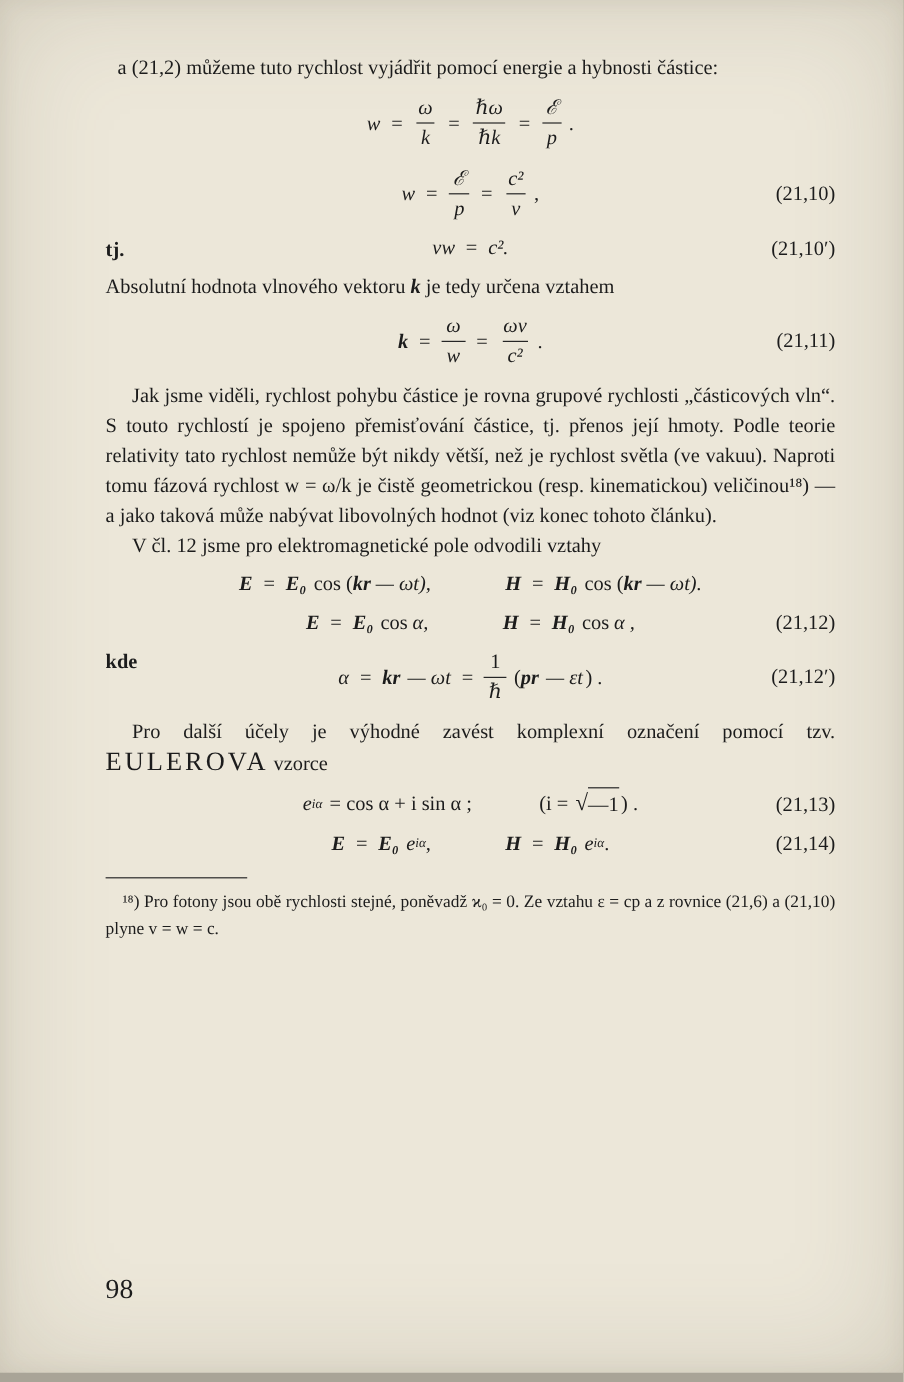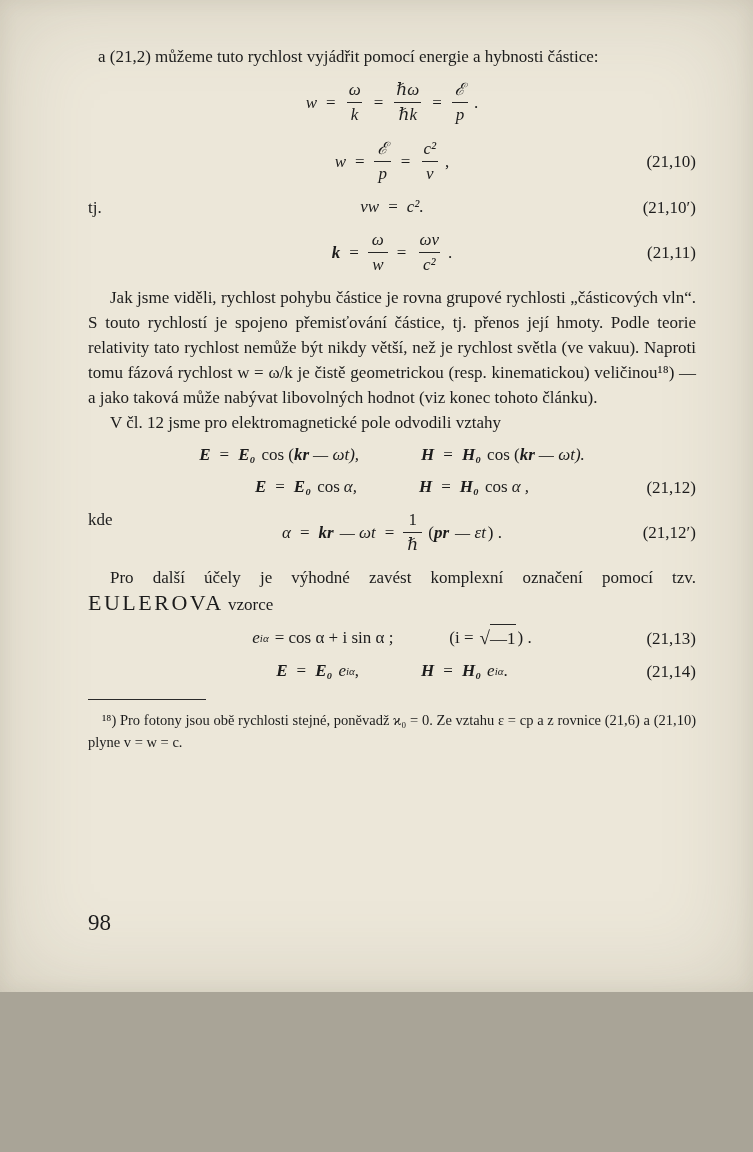--- a/index.html
+++ b/index.html
@@ -1,21 +1,21 @@
 <!DOCTYPE html>
 <html><head>
 <meta charset="utf-8">
 <style>
   html, body { margin: 0; padding: 0; }
   body { background: #a9a497; font-family: "Liberation Serif", "DejaVu Serif", serif; }
 
   .page {
     position: relative;
     width: 753px;
-    height: 992px;
+    height: 1144px;
     margin: 0 auto;
     background: #ece7d9;
     box-shadow: inset 0 0 90px rgba(118,108,88,.22), inset 0 0 18px rgba(118,108,88,.12);
     color: #1c1c1c;
     overflow: hidden;
   }
   .content {
     position: absolute;
     left: 88px; top: 44px;
     width: 608px;
@@ -40,21 +40,21 @@
   .ml2 { margin-left: 2px; }
   .half2 { margin-left: 62px; }
   .sep { margin-left: 56px; }
 
   .frac { display: inline-flex; flex-direction: column; align-items: center; font-style: italic; line-height: 22px; text-align: center; }
   .frac .num { padding: 0 4px 1px; }
   .frac .den { border-top: 1.3px solid #262626; padding: 1px 4px 0; }
 
   .endp { margin-left: 5px; }
   .eqtag { position: absolute; right: 0; top: 50%; transform: translateY(-50%); font-style: normal; }
-  .eqlabel { position: absolute; left: 0; top: 1px; font-style: normal; }
+  .eqlabel { position: absolute; left: 0; top: 1px; font-style: normal; font-weight: bold; }
 
   sup.s { font-size: 11px; line-height: 0; vertical-align: 6px; }
   .vinc { border-top: 1.2px solid #262626; padding-top: 1px; }
   .sqrt { font-size: 19px; }
   .caps { letter-spacing: 2.5px; font-size: 22px; }
 
   .footnote { margin-top: 16px; font-size: 14.5px; line-height: 22px; }
   .fnrule { width: 118px; height: 0; border: none; border-top: 1.3px solid #2a2a2a; margin: 0 0 9px 0; }
   .fntext { text-indent: 14px; }
 
@@ -106,20 +106,21 @@
     </div>
 
     <div class="eqrow eq-line">
       <span class="eqlabel">tj.</span>
       <span class="mi">vw</span>
       <span class="op">=</span>
       <span class="mi">c².</span>
       <span class="eqtag">(21,10′)</span>
     </div>
 
+    <p><span>Absolutní hodnota vlnového vektoru </span><span class="mb">k</span><span> je tedy určena vztahem</span></p>
 
     <div class="eqrow eq-tall">
       <span class="mb">k</span>
       <span class="op">=</span>
       <span class="frac">
           <span class="num">ω</span>
           <span class="den">w</span>
         </span>
       <span class="op">=</span>
       <span class="frac">

